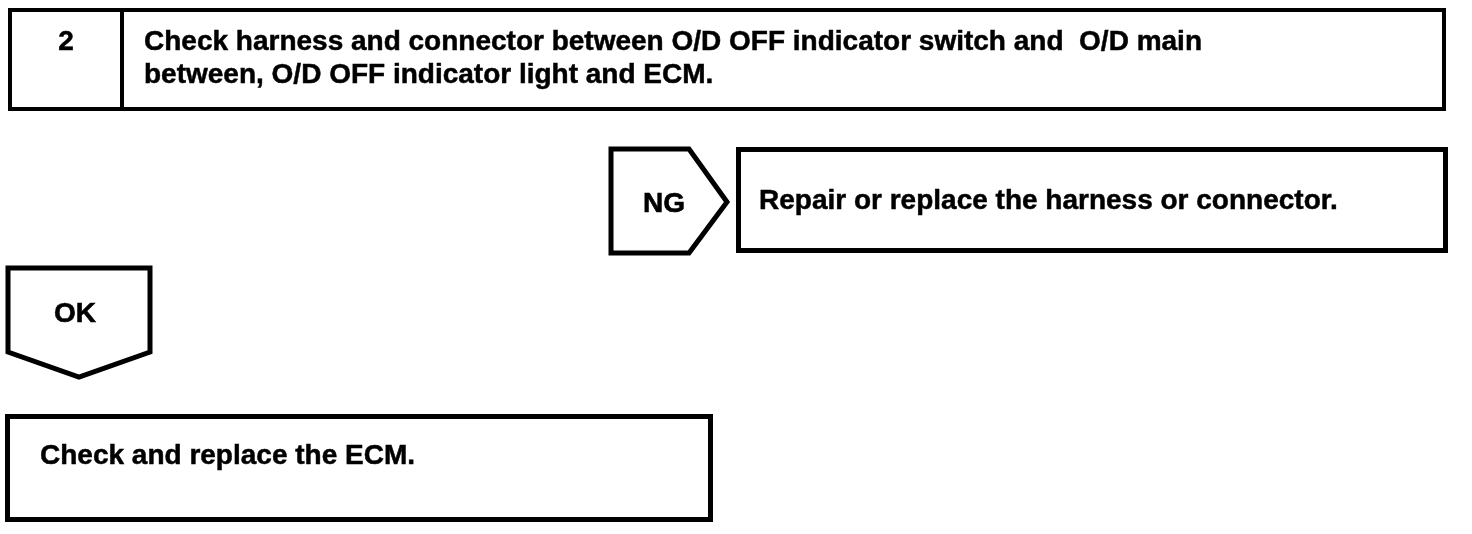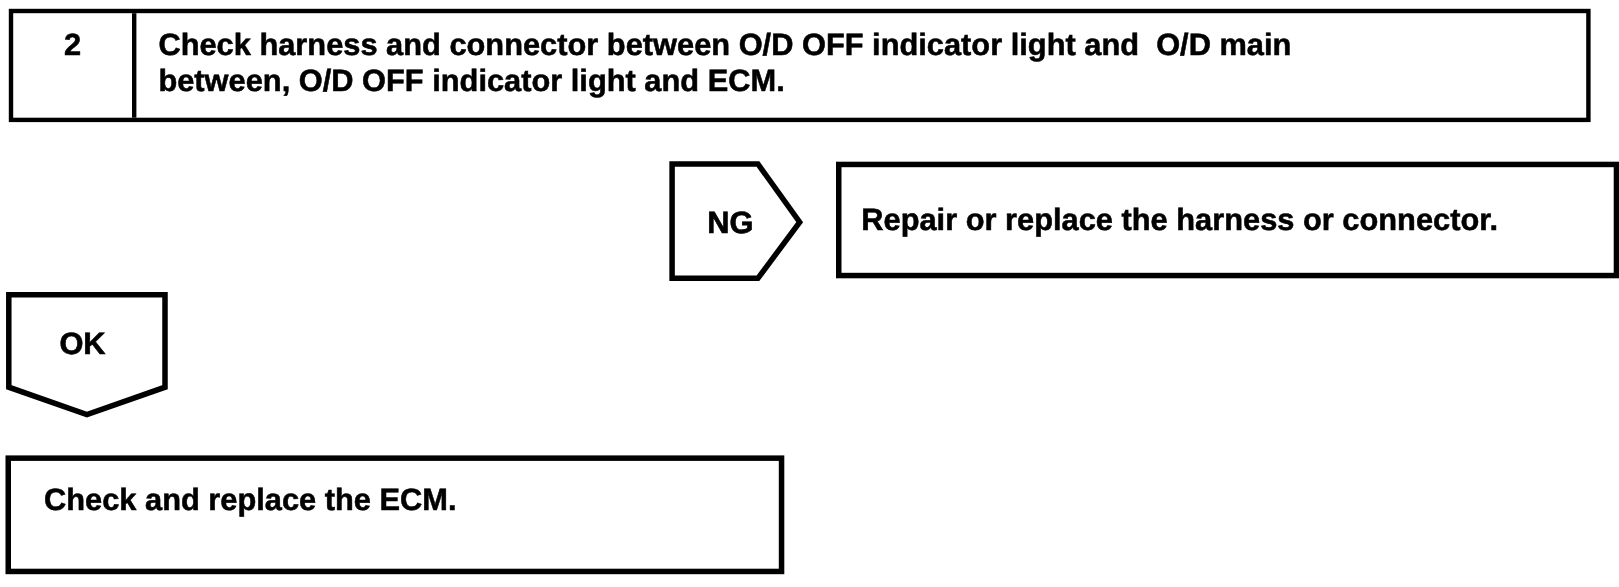--- a/index.html
+++ b/index.html
@@ -46,21 +46,21 @@
     flex: 1 1 auto;
     padding: 12px 16px 0 20px;
     font-size: 28px;
     line-height: 33px;
   }
   .pre-line {
     white-space: pre;
   }
   
   .ng-action-box {
-    left: 760px;
+    left: 736px;
     top: 147px;
     width: 712px;
     height: 106px;
     border-width: 5px;
     display: flex;
     align-items: center;
     padding-left: 18px;
     font-size: 28px;
   }
   
@@ -97,21 +97,21 @@
   }
 </style>
 </head>
 <body>
 
 <div class="canvas">
 
   <div class="box step-box">
     <div class="step-number-cell">2</div>
     <div class="step-text-cell">
-      <div class="pre-line">Check harness and connector between O/D OFF indicator light and  O/D main</div>
+      <div class="pre-line">Check harness and connector between O/D OFF indicator switch and  O/D main</div>
       <div class="pre-line">between, O/D OFF indicator light and ECM.</div>
     </div>
   </div>
 
   <svg class="connector ng-connector" width="122" height="110" viewBox="0 0 122 110">
     <polygon class="connector-outline" points="3,3 81,3 119,56 81,107 3,107"></polygon>
     <text class="connector-label" x="56" y="66">NG</text>
   </svg>
 
   <div class="box ng-action-box">

